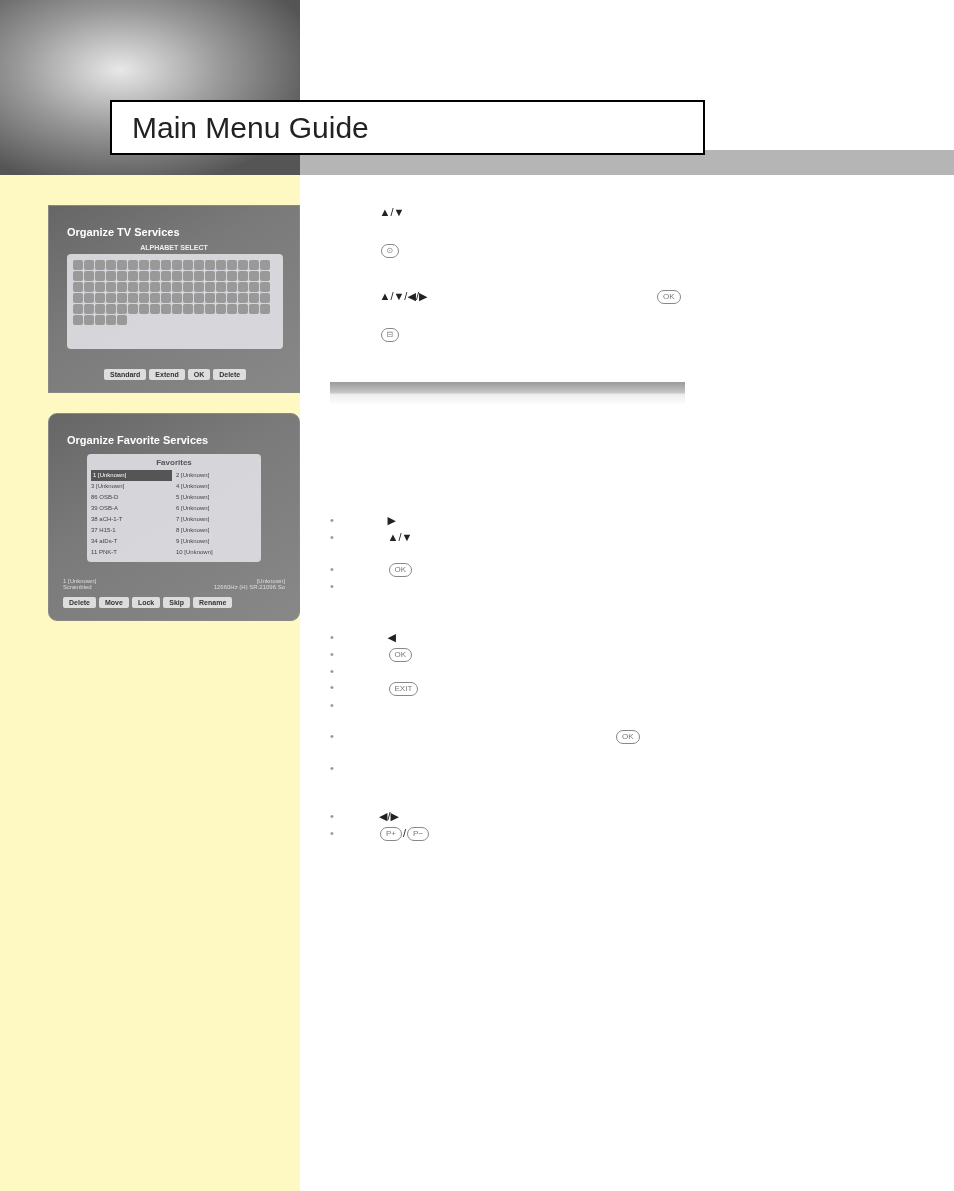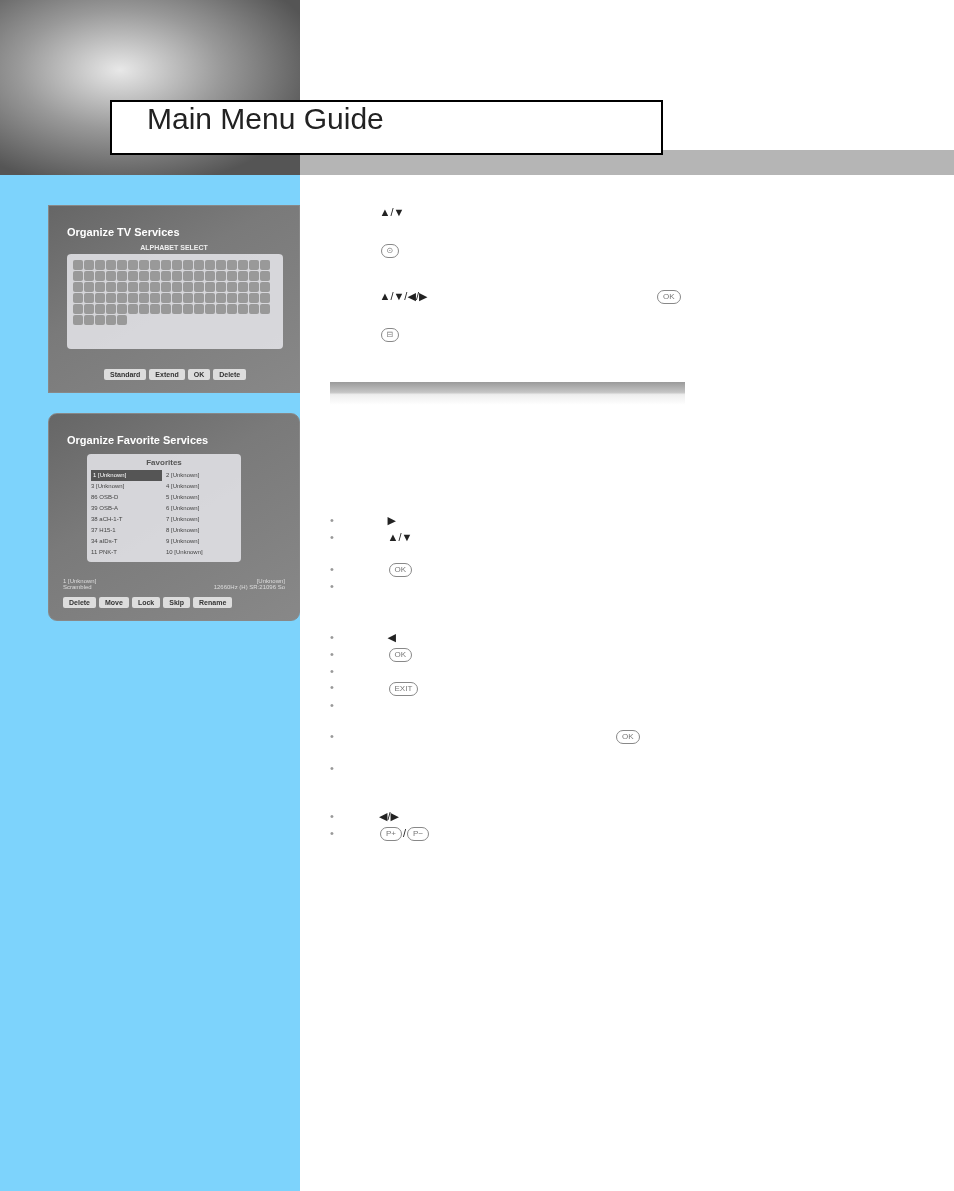--- a/index.html
+++ b/index.html
@@ -22,38 +22,38 @@
     }
     .header-stripe {
       position: absolute;
       top: 150px; left: 300px; right: 0;
       height: 25px;
       background: #b5b5b5;
     }
     .title-box {
       position: absolute;
       top: 100px; left: 110px;
-      width: 553px; height: 55px;
+      width: 595px; height: 55px;
       background: #fff;
       border: 2px solid #000;
-      display: flex; 
-      padding-left: 35px;
+      display: flex; align-items: center;
+      padding-left: 20px;
     }
     .title-box span {
       font-size: 30px;
       font-weight: 400;
       color: #222;
     }
     .page-body {
       display: flex;
       width: 100%;
     }
     .left-col {
       width: 300px;
-      background: #7dd3fc;
+      background: #fef9c3;
       padding-top: 30px;
       min-height: 1016px;
     }
     .right-col {
       flex: 1;
       padding: 30px 30px 30px 30px;
       position: relative;
     }
     .screenshot {
       margin: 0 0 20px 48px;
@@ -98,21 +98,21 @@
     }
     .shot-btn {
       background: #ddd; color: #333;
       font-size: 7px; font-weight: bold;
       padding: 2px 6px;
       border-radius: 2px;
     }
     .fav-panel {
       position: absolute;
       top: 40px; left: 38px;
-      width: 154px;
+      width: 174px;
       background: rgba(230,230,235,0.85);
       border-radius: 4px;
       padding: 4px;
     }
     .fav-header {
       text-align: center; font-size: 8px; font-weight: bold;
       color: #555;
     }
     .fav-list {
       display: flex; gap: 4px;

